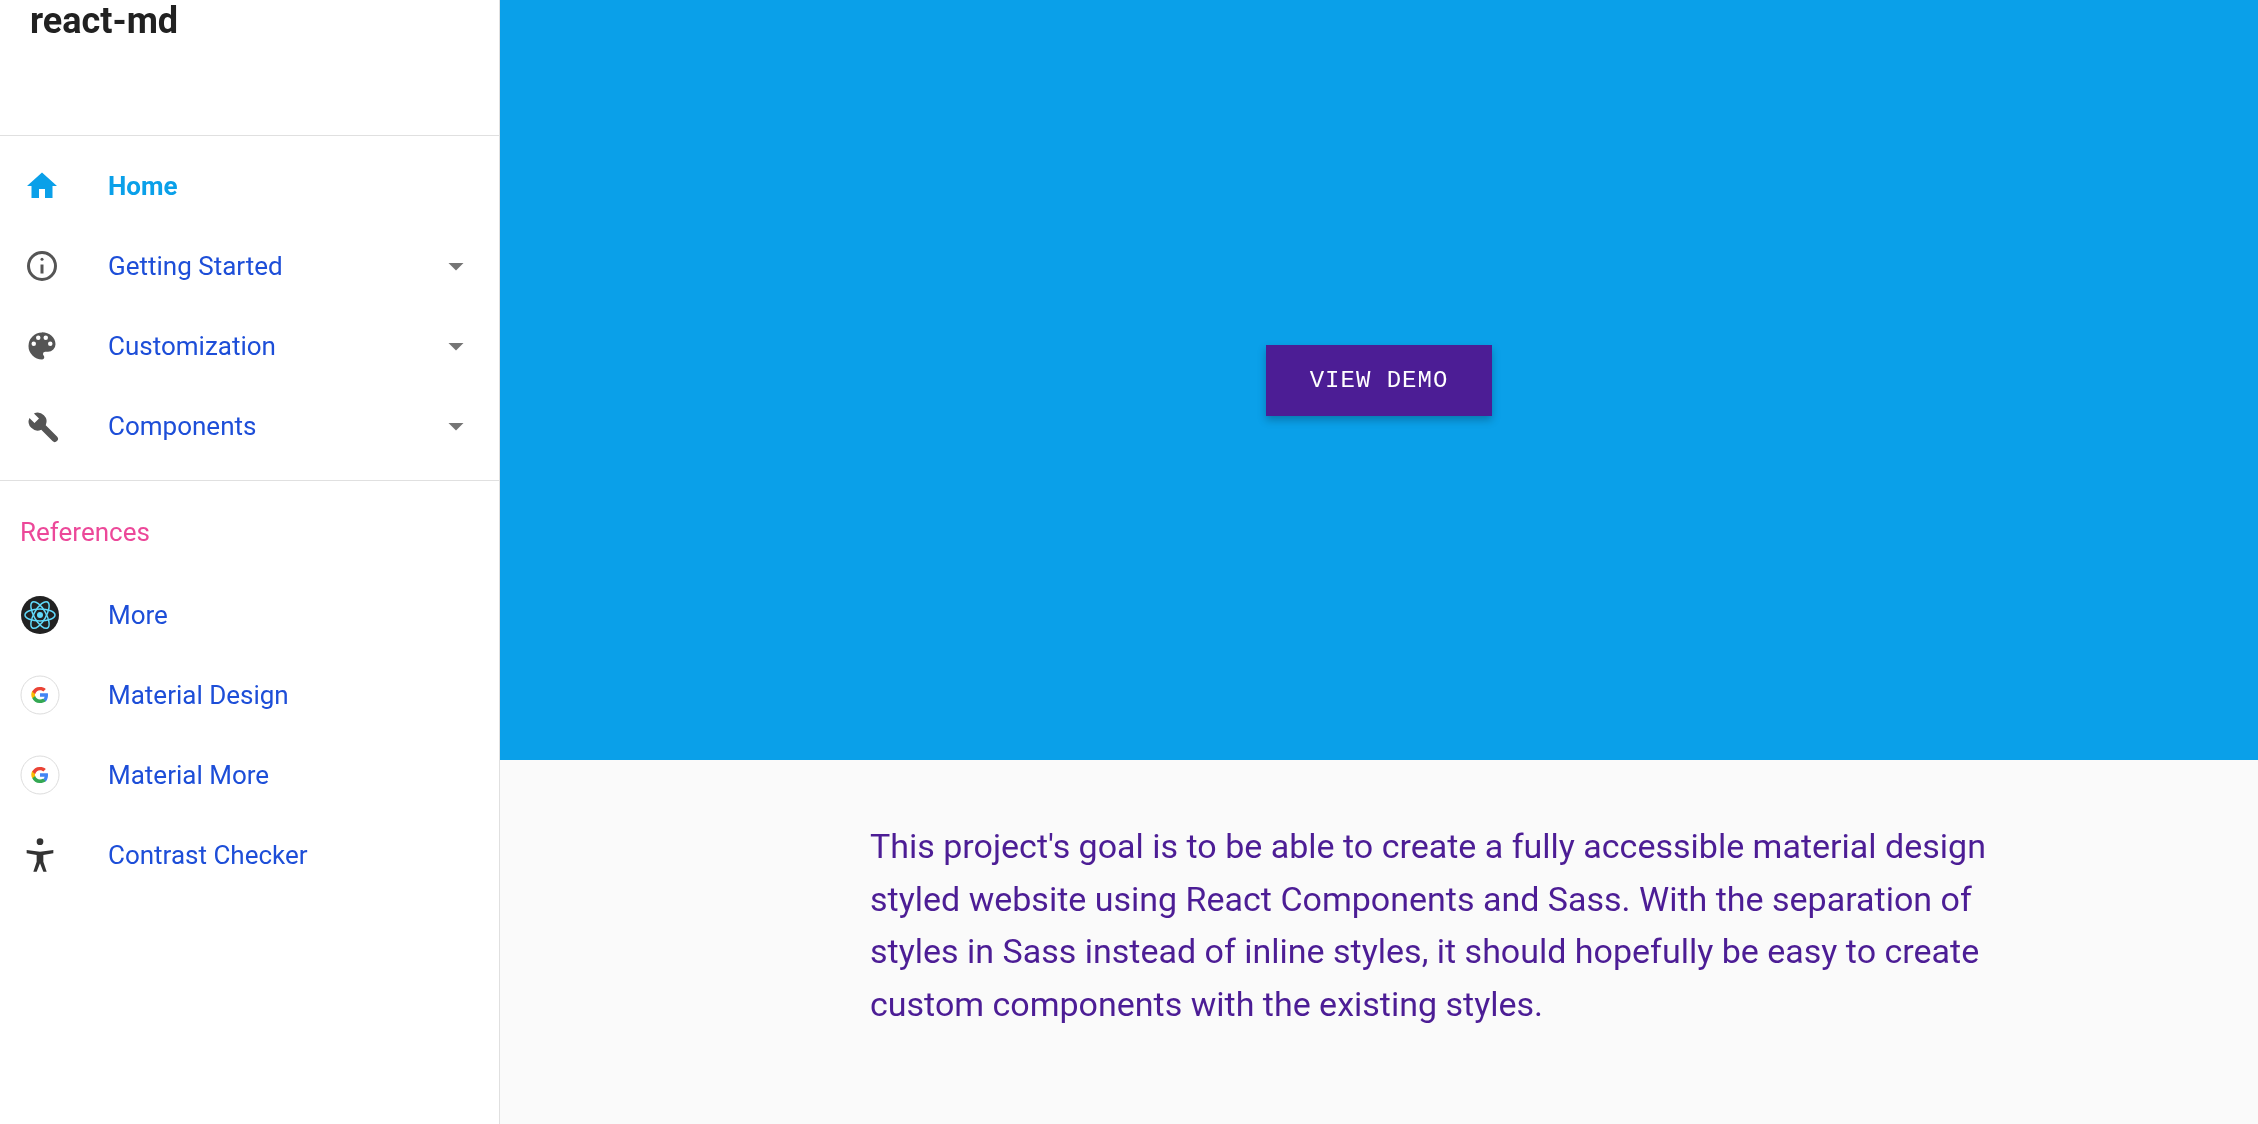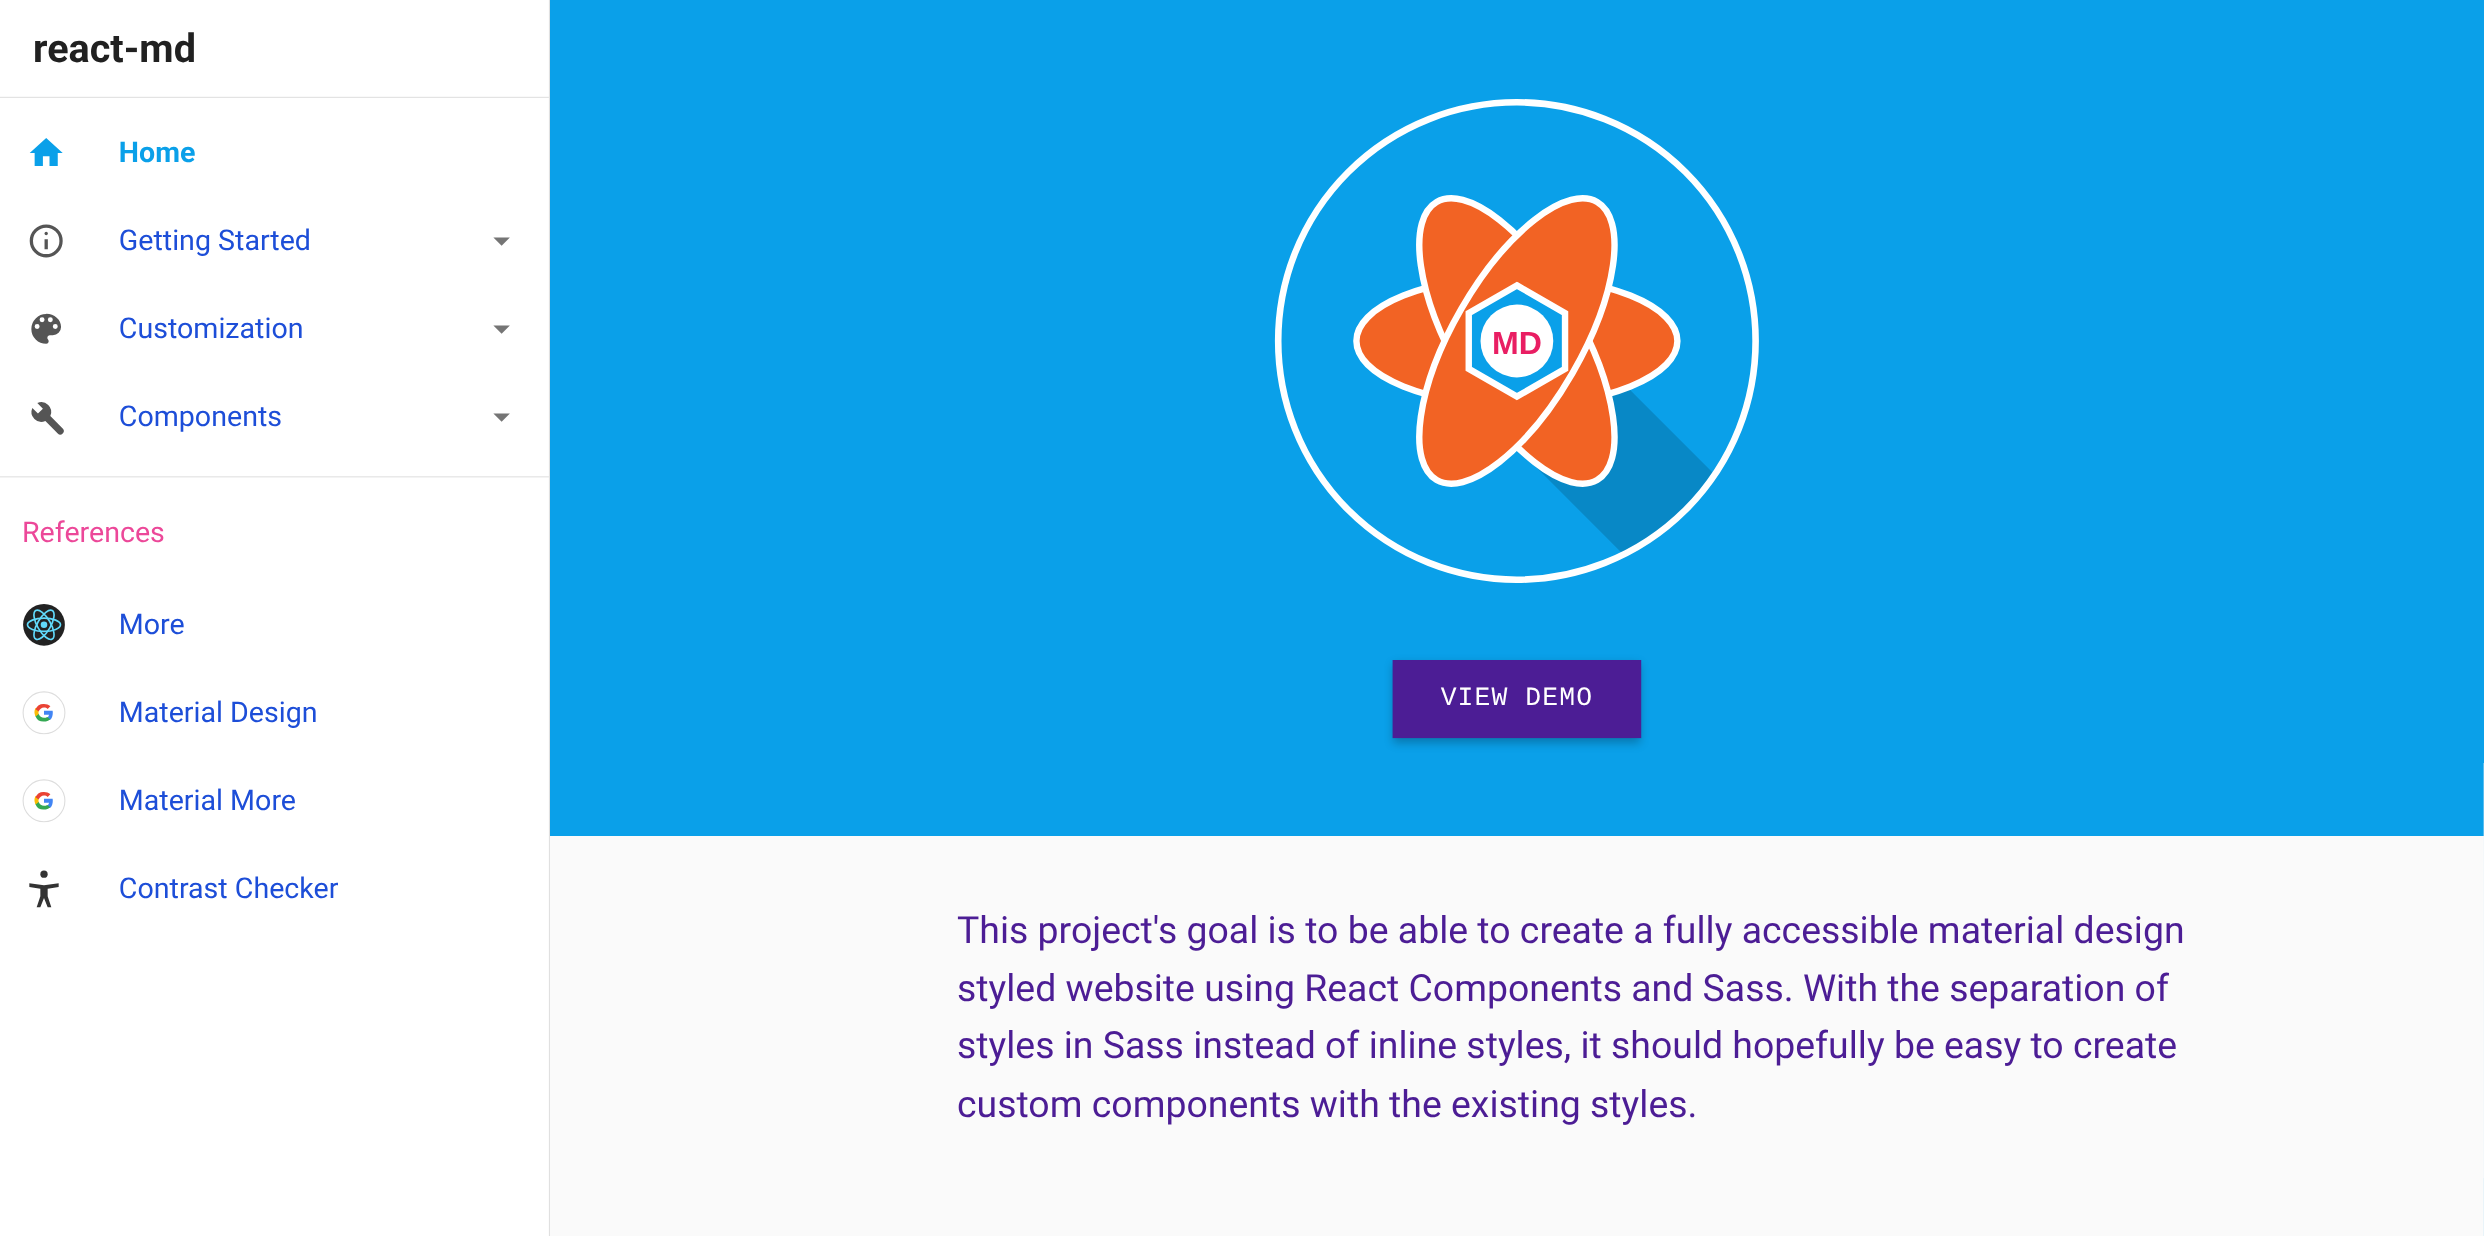--- a/index.html
+++ b/index.html
@@ -14,23 +14,23 @@
   }
   
   .sidebar {
     width: 500px;
     background: #fff;
     border-right: 1px solid #e0e0e0;
     display: flex;
     flex-direction: column;
   }
   .sidebar-header {
-    height: 89px;
-    display: flex;
-    align-items: center;
+    height: 136px;
+    display: flex;
+    align-items: flex-start;
     padding: 0 30px;
     border-bottom: 1px solid #e0e0e0;
   }
   .sidebar-title {
     font-size: 36px;
     font-weight: 700;
     color: #212121;
   }
   .nav-list { list-style: none; padding-top: 10px; }
   .nav-item {
@@ -237,35 +237,19 @@
             <path d="M20 9l-8 1-8-1v2l6 1v4l-2 6h2l2-5 2 5h2l-2-6v-4l6-1z"></path>
           </svg>
       </span>
       <span class="nav-label">Contrast Checker</span>
     </li>
   </ul>
 </aside>
 
 <main class="main">
   <section class="hero">
-    <div class="logo-circle">
-      <svg viewBox="0 0 440 440" width="440" height="440">
-
-        <path d="M 260 200 L 440 380 L 440 440 L 340 440 L 150 250 Z" fill="rgba(0,0,0,0.15)"></path>
-
-        <g fill="#f26324" stroke="#fff" stroke-width="6">
-          <ellipse cx="220" cy="220" rx="150" ry="60"></ellipse>
-          <ellipse cx="220" cy="220" rx="150" ry="60" transform="rotate(60 220 220)"></ellipse>
-          <ellipse cx="220" cy="220" rx="150" ry="60" transform="rotate(-60 220 220)"></ellipse>
-        </g>
-
-        <polygon points="220,168 265,194 265,246 220,272 175,246 175,194" fill="#0aa0e9" stroke="#fff" stroke-width="6"></polygon>
-        <circle cx="220" cy="220" r="34" fill="#fff"></circle>
-        <text x="220" y="232" text-anchor="middle" font-family="Arial" font-weight="bold" font-size="30" fill="#e91e63">MD</text>
-      </svg>
-    </div>
     <button class="view-demo-btn">VIEW DEMO</button>
   </section>
 
   <section class="intro">
     <p>This project's goal is to be able to create a fully accessible material design styled website using React Components and Sass. With the separation of styles in Sass instead of inline styles, it should hopefully be easy to create custom components with the existing styles.</p>
   </section>
 </main>
 
 </body></html>

